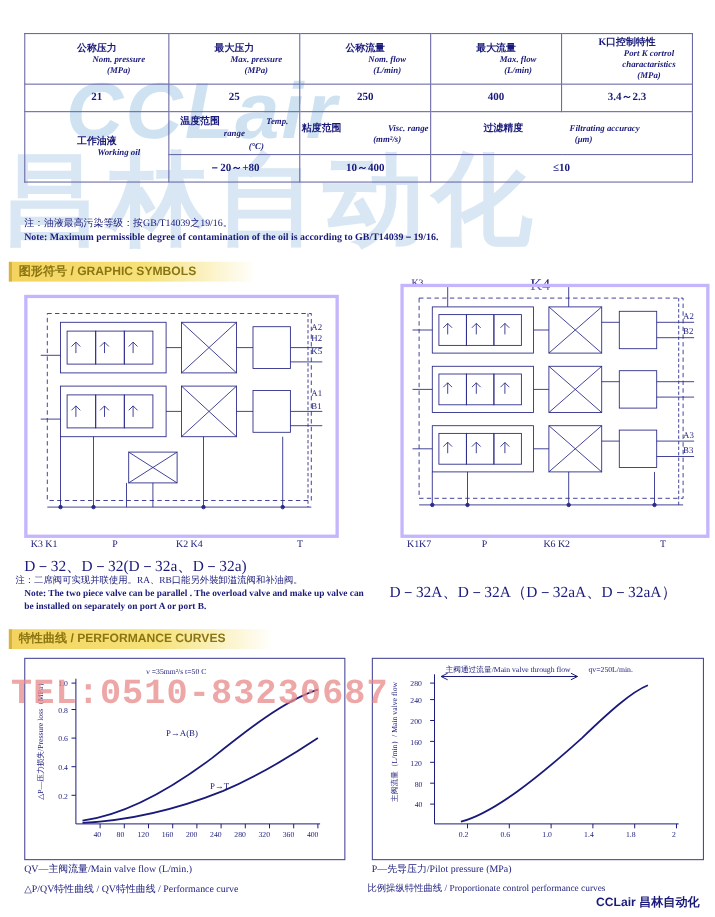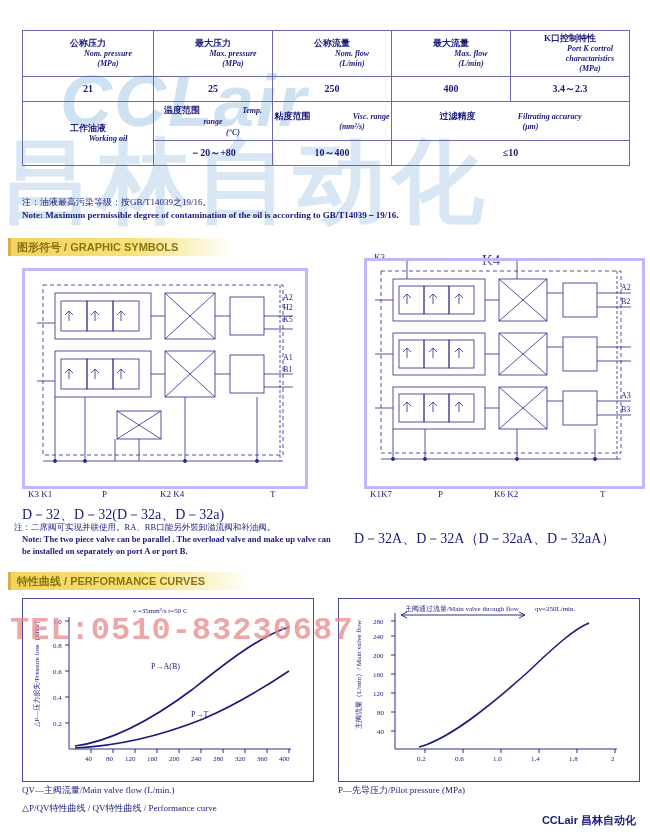--- a/index.html
+++ b/index.html
@@ -477,20 +477,21 @@
           <text x="192" y="162">1.4</text>
           <text x="230" y="162">1.8</text>
           <text x="272" y="162">2</text>
           <text x="66" y="12" font-size="7">主阀通过流量/Main valve through flow</text>
           <text x="196" y="12" font-size="7">qv=250L/min.</text>
           <text transform="translate(22,130) rotate(-90)" font-size="7">主阀流量（L/min）/ Main valve flow</text>
         </g>
       </svg>
     </div>
     <div class="pc-cap" style="left:330px;top:192px;width:300px;">P—先导压力/Pilot pressure (MPa)</div>
+    <div class="pc-cap" style="left:326px;top:210px;width:310px;font-size:8.5px;">比例操纵特性曲线 / Proportionate control performance curves</div>
   </div>
 
   <div class="wm wm-tel">TEL:0510-83230687</div>
 
   <div class="footer">
     <span>CCLair</span>
     <span class="cn">昌林自动化</span>
   </div>
 </div>
 

